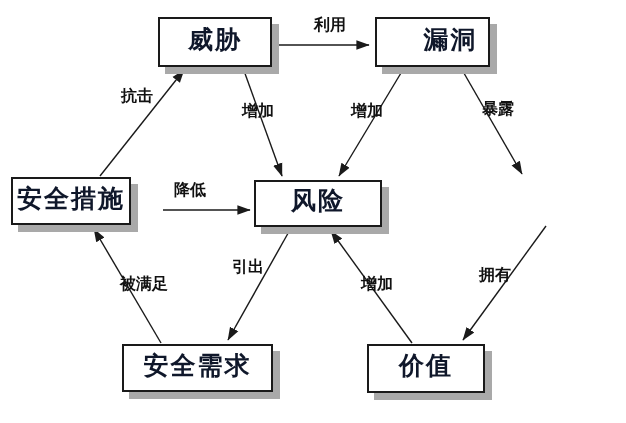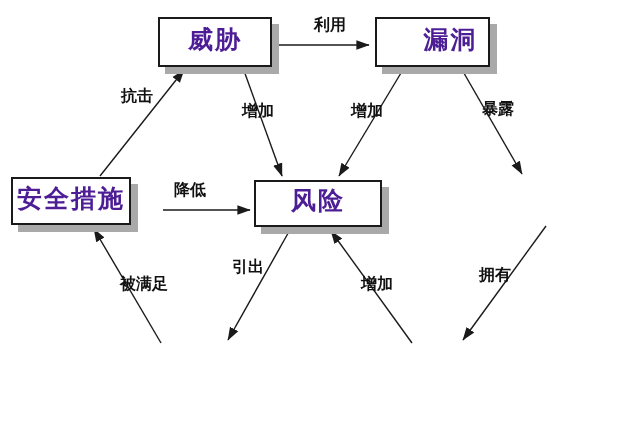--- a/index.html
+++ b/index.html
@@ -34,21 +34,21 @@
     border: 2px solid #1a1a1a;
     box-shadow: 7px 7px 0 #a9a9a9;
     display: flex;
     align-items: center;
     justify-content: center;
     z-index: 2;
   }
   .node span {
     font-size: 25px;
     font-weight: bold;
-    color: #4c1d95;
+    color: #0f172a;
     letter-spacing: 2px;
     line-height: 1;
     padding-bottom: 6px;
   }
   .edge-label {
     position: absolute;
     transform: translate(-50%, -50%);
     font-size: 16px;
     font-weight: bold;
     color: #111111;
@@ -103,20 +103,26 @@
   </div>
   <div class="node n-vulnerability">
     <span>漏洞</span>
   </div>
   <div class="node n-measures">
     <span>安全措施</span>
   </div>
   <div class="node n-risk">
     <span>风险</span>
   </div>
+  <div class="node n-requirements">
+    <span>安全需求</span>
+  </div>
+  <div class="node n-value">
+    <span>价值</span>
+  </div>
 
   <div class="edge-label l-exploit">利用</div>
   <div class="edge-label l-resist">抗击</div>
   <div class="edge-label l-increase1">增加</div>
   <div class="edge-label l-increase2">增加</div>
   <div class="edge-label l-expose">暴露</div>
   <div class="edge-label l-reduce">降低</div>
   <div class="edge-label l-satisfied">被满足</div>
   <div class="edge-label l-derive">引出</div>
   <div class="edge-label l-increase3">增加</div>

